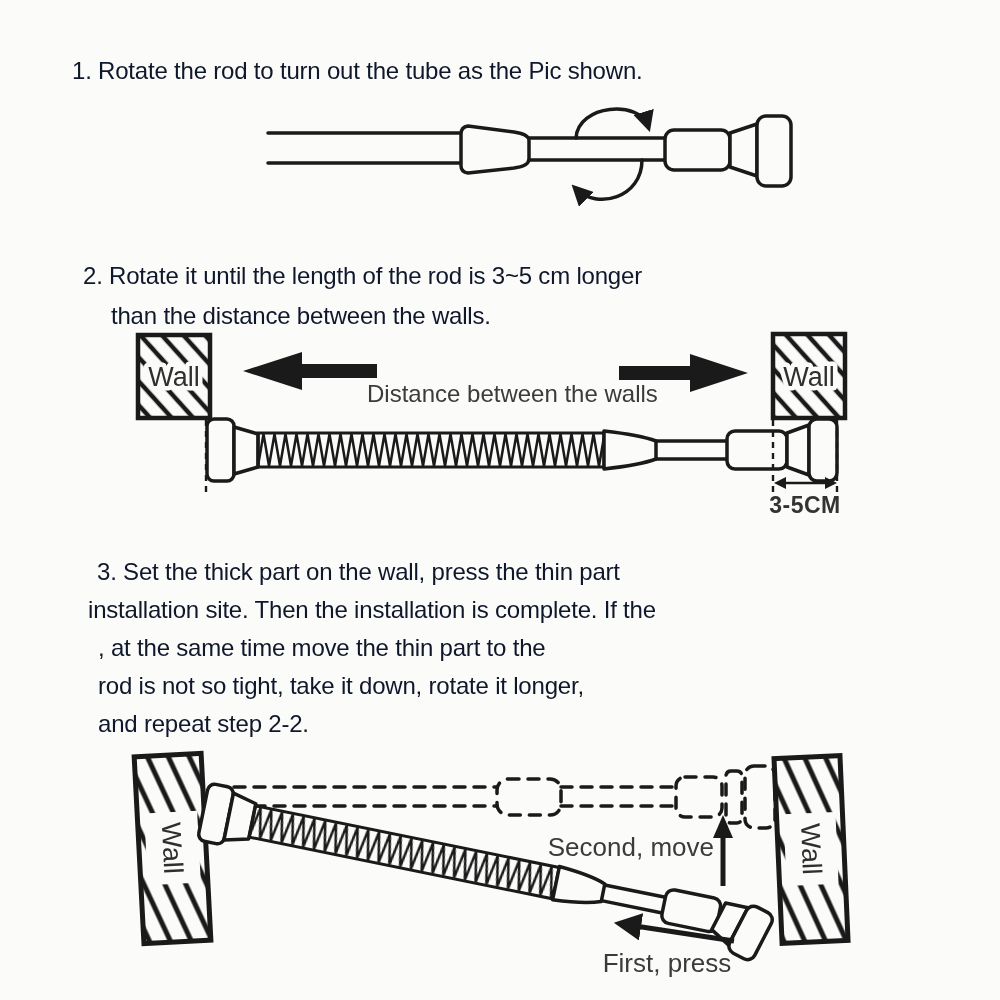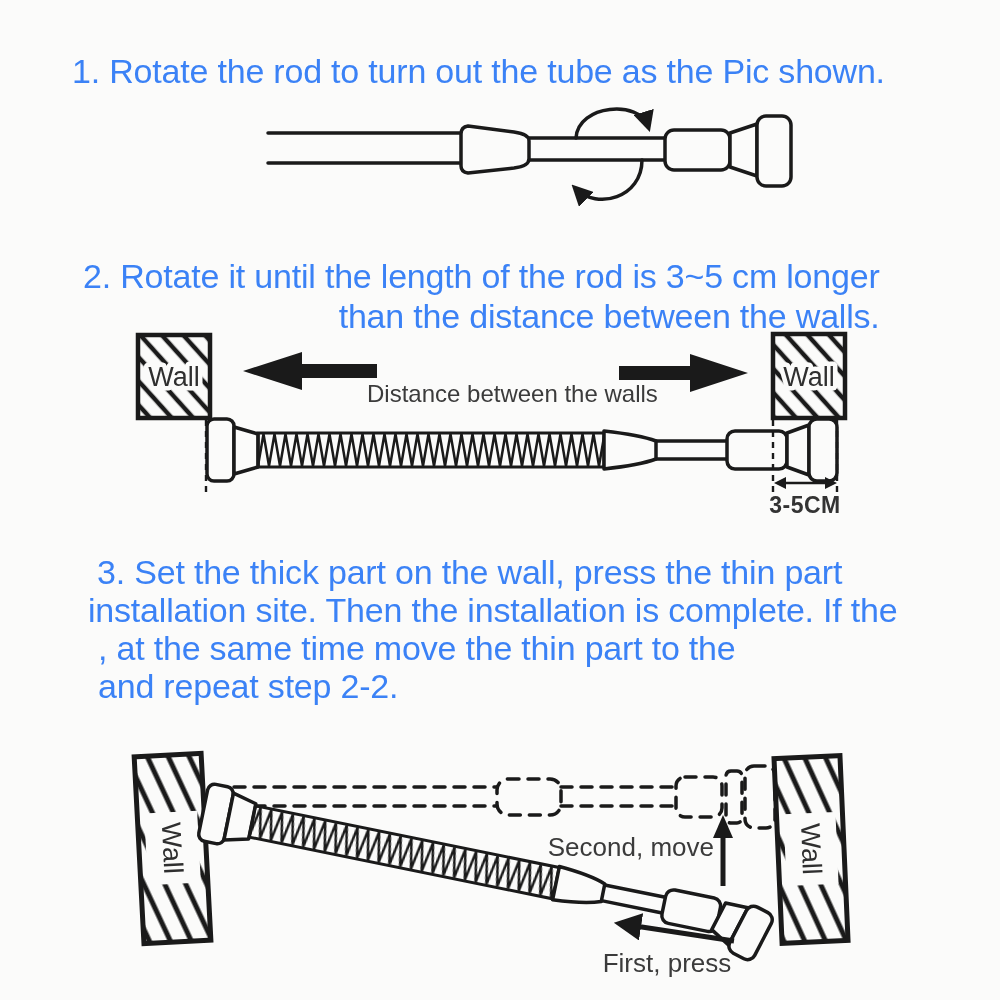--- a/index.html
+++ b/index.html
@@ -2,25 +2,25 @@
 <html><head>
 <meta charset="utf-8">
 <style>
   html,body{margin:0;padding:0;}
   .page{
     position:relative;width:1000px;height:1000px;overflow:hidden;
     background:#fbfbfa;
     font-family:"Liberation Sans", sans-serif;
     color:#3d3d3d;
   }
-  .step{position:absolute;font-size:34px;line-height:38px;letter-spacing:-0.2px;color:#3b82f6;}
+  .step{position:absolute;font-size:24px;line-height:38px;letter-spacing:-0.2px;color:#0f172a;}
   .step .ln{white-space:nowrap;}
   .step1{left:72px;top:52px;}
   .step2{left:83px;top:240px;line-height:40px;margin-top:16px;}
-  .step2 .ln:nth-child(2){padding-left:28px;text-align:right;}
+  .step2 .ln:nth-child(2){padding-left:28px;}
   .step3{left:88px;top:553px;}
   .step3 .ln:nth-child(1){padding-left:9px;}
   .step3 .ln:nth-child(3),
   .step3 .ln:nth-child(4),
   .step3 .ln:nth-child(5){padding-left:10px;}
   .fig{position:absolute;}
   .fig1{left:250px;top:95px;}
   .fig2{left:118px;top:330px;}
   .fig3{left:118px;top:742px;}
   
@@ -113,20 +113,21 @@
       <polygon class="solidfill" points="774,483 786,477 786,489"></polygon>
       <polygon class="solidfill" points="837,483 825,477 825,489"></polygon>
       <text class="figlabel-b" x="805" y="513" text-anchor="middle">3-5CM</text>
     </g>
   </svg>
 
   <div class="step step3">
     <div class="ln">3. Set the thick part on the wall, press the thin part</div>
     <div class="ln">installation site. Then the installation is complete. If the</div>
     <div class="ln">, at the same time move the thin part to the</div>
+    <div class="ln">rod is not so tight, take it down, rotate it longer,</div>
     <div class="ln">and repeat step 2-2.</div>
   </div>
 
   <svg class="fig fig3" width="772" height="252" viewBox="118 742 772 252">
     <defs>
       <marker id="ah3" viewBox="0 0 10 10" refX="7" refY="5" markerWidth="5.5" markerHeight="5.5" orient="auto">
         <path d="M0,0 L10,5 L0,10 z" fill="#1a1a1a"></path>
       </marker>
       <pattern id="hatch3" width="19" height="19" patternUnits="userSpaceOnUse" patternTransform="rotate(68)">
         <line x1="0" y1="9" x2="19" y2="9" stroke="#1a1a1a" stroke-width="5"></line>

